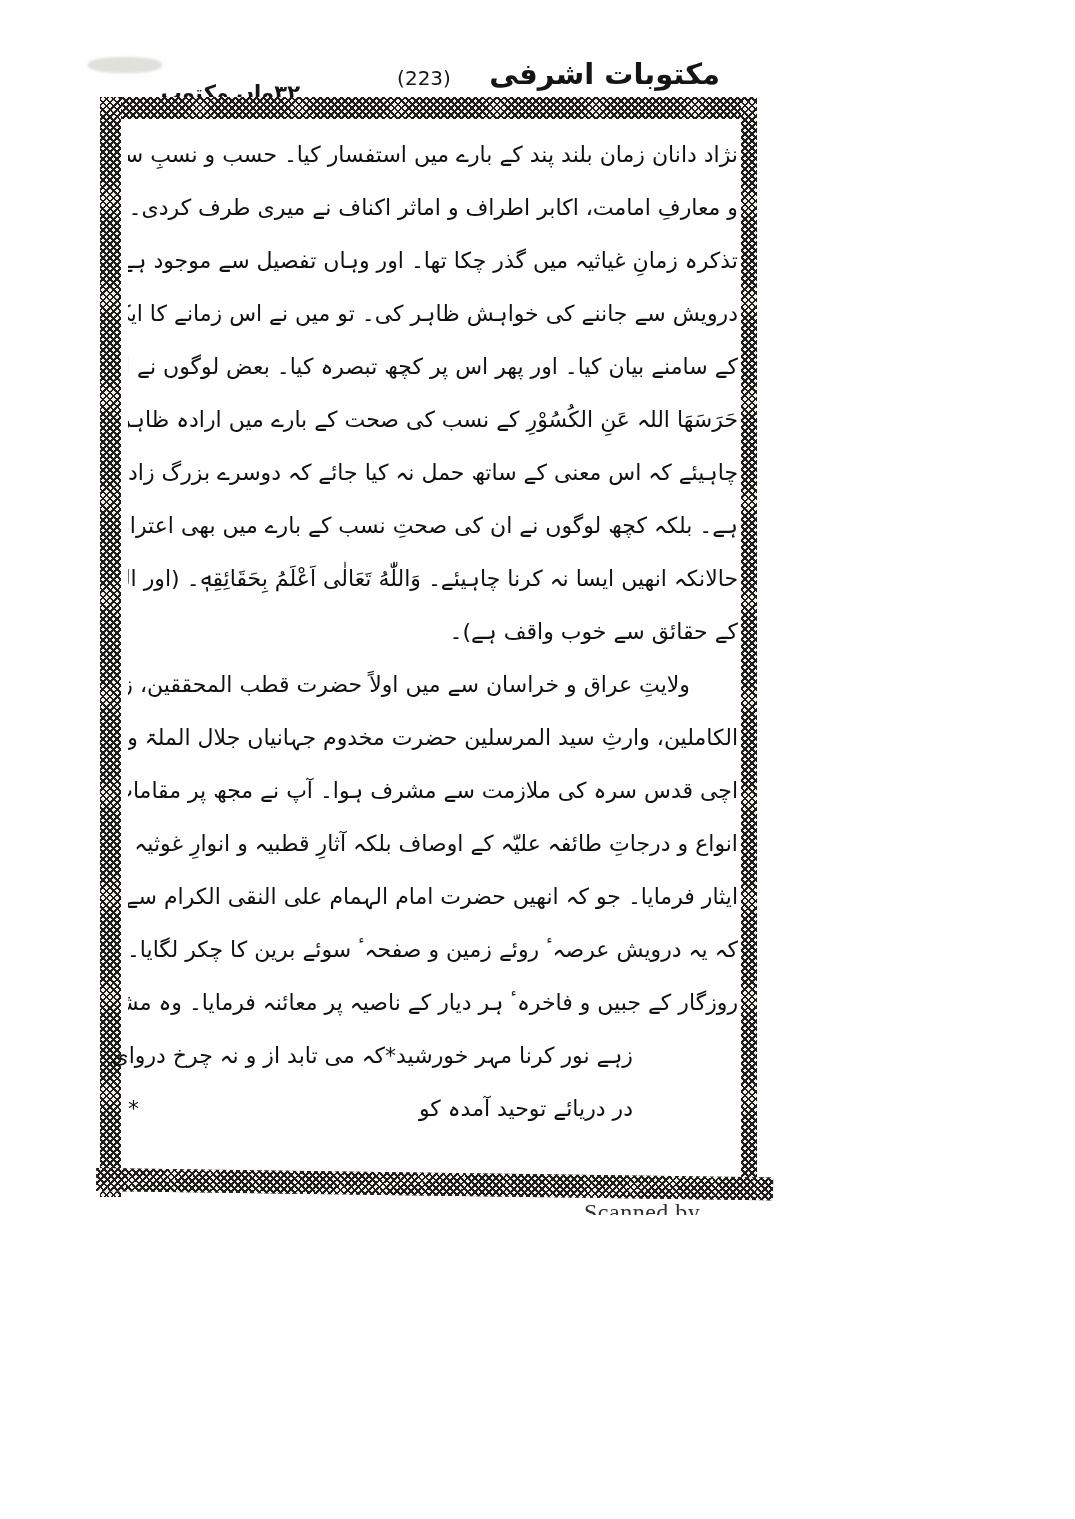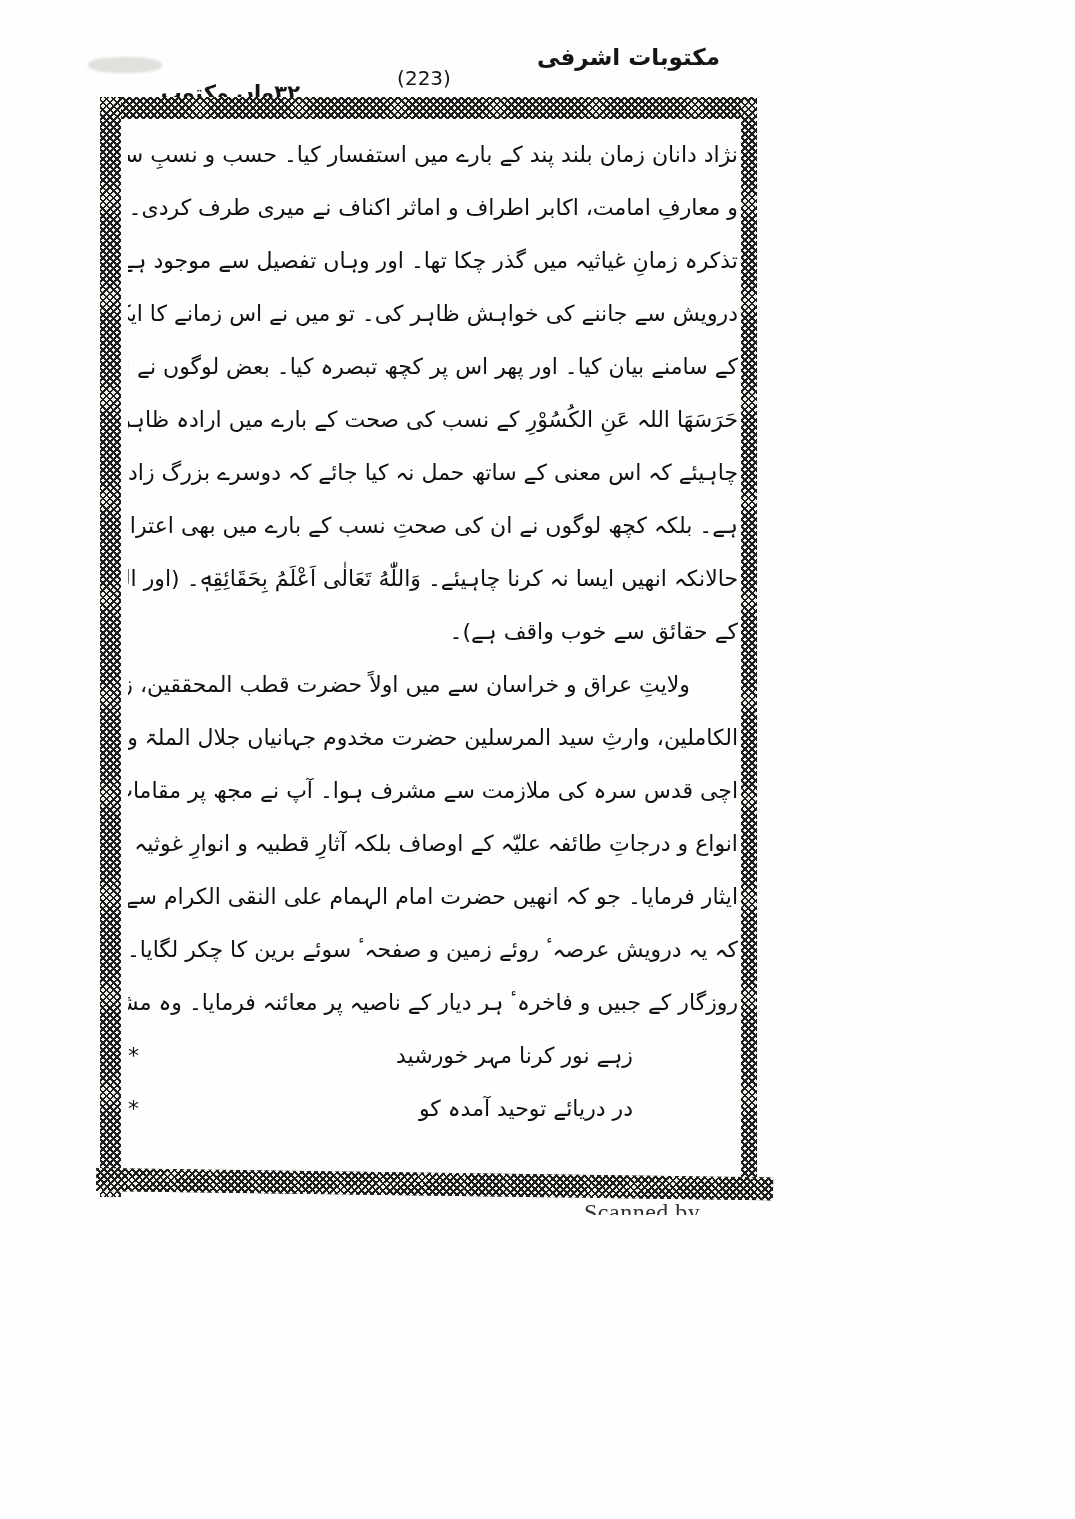--- a/index.html
+++ b/index.html
@@ -13,21 +13,21 @@
   .scan-page{position:absolute;left:0;top:0;width:1075px;height:1519px;background:#fefefe;}
 
   
   .smudge{
     position:absolute;left:88px;top:57px;width:74px;height:16px;
     background:#d7d6d3;border-radius:45%;opacity:.75;filter:blur(1px);
   }
 
   
   .hdr{position:absolute;direction:rtl;color:#151515;white-space:nowrap;}
-  .hdr.book{left:580px;top:44px;width:140px;text-align:center;font-size:23px;font-weight:bold;}
+  .hdr.book{left:580px;top:57px;width:140px;text-align:center;font-size:29px;font-weight:bold;}
   .hdr.pageno{left:386px;top:66px;width:76px;text-align:center;font-size:20px;}
   .hdr.letter{left:180px;top:81px;width:120px;text-align:center;font-size:21px;font-weight:bold;}
 
   
   .frame{position:absolute;left:100px;top:97px;width:657px;height:1100px;}
   .hatch{
     background-color:#f3f0ea;
     background-image:
       repeating-linear-gradient(45deg,#1e1e1e 0,#1e1e1e 2px,rgba(0,0,0,0) 2px,rgba(0,0,0,0) 5px),
       repeating-linear-gradient(135deg,#1e1e1e 0,#1e1e1e 2px,rgba(0,0,0,0) 2px,rgba(0,0,0,0) 5px);
@@ -106,20 +106,21 @@
       <div class="line">الکاملین، وارثِ سید المرسلین حضرت مخدوم جہانیاں جلال الملۃ والدین بخاری</div>
       <div class="line">اچی قدس سرہ کی ملازمت سے مشرف ہوا۔ آپ نے مجھ پر مقاماتِ صوفیہ کے</div>
       <div class="line">انواع و درجاتِ طائفہ علیّہ کے اوصاف بلکہ آثارِ قطبیہ و انوارِ غوثیہ کے نوع کو بھی</div>
       <div class="line">ایثار فرمایا۔ جو کہ انھیں حضرت امام الہمام علی النقی الکرام سے پہنچا تھا۔ ہر چند</div>
       <div class="line">کہ یہ درویش عرصہٴ روئے زمین و صفحہٴ سوئے برین کا چکر لگایا۔ لیکن جو نور اُس نادرِ</div>
       <div class="line">روزگار کے جبیں و فاخرہٴ ہر دیار کے ناصیہ پر معائنہ فرمایا۔ وہ مشاہدہ اولیائے</div>
 
       <div class="verse">
         <span class="h1">زہے نور کرنا مہر خورشید</span>
         <span class="star">*</span>
+        <span class="h2">کہ می تابد از و نہ چرخ دروای</span>
       </div>
       <div class="verse">
         <span class="h1">در دریائے توحید آمدہ کو</span>
         <span class="star">*</span>
       </div>
     </div>
   </div>
 
   <div class="watermark">Scanned by CamScann</div>
 

